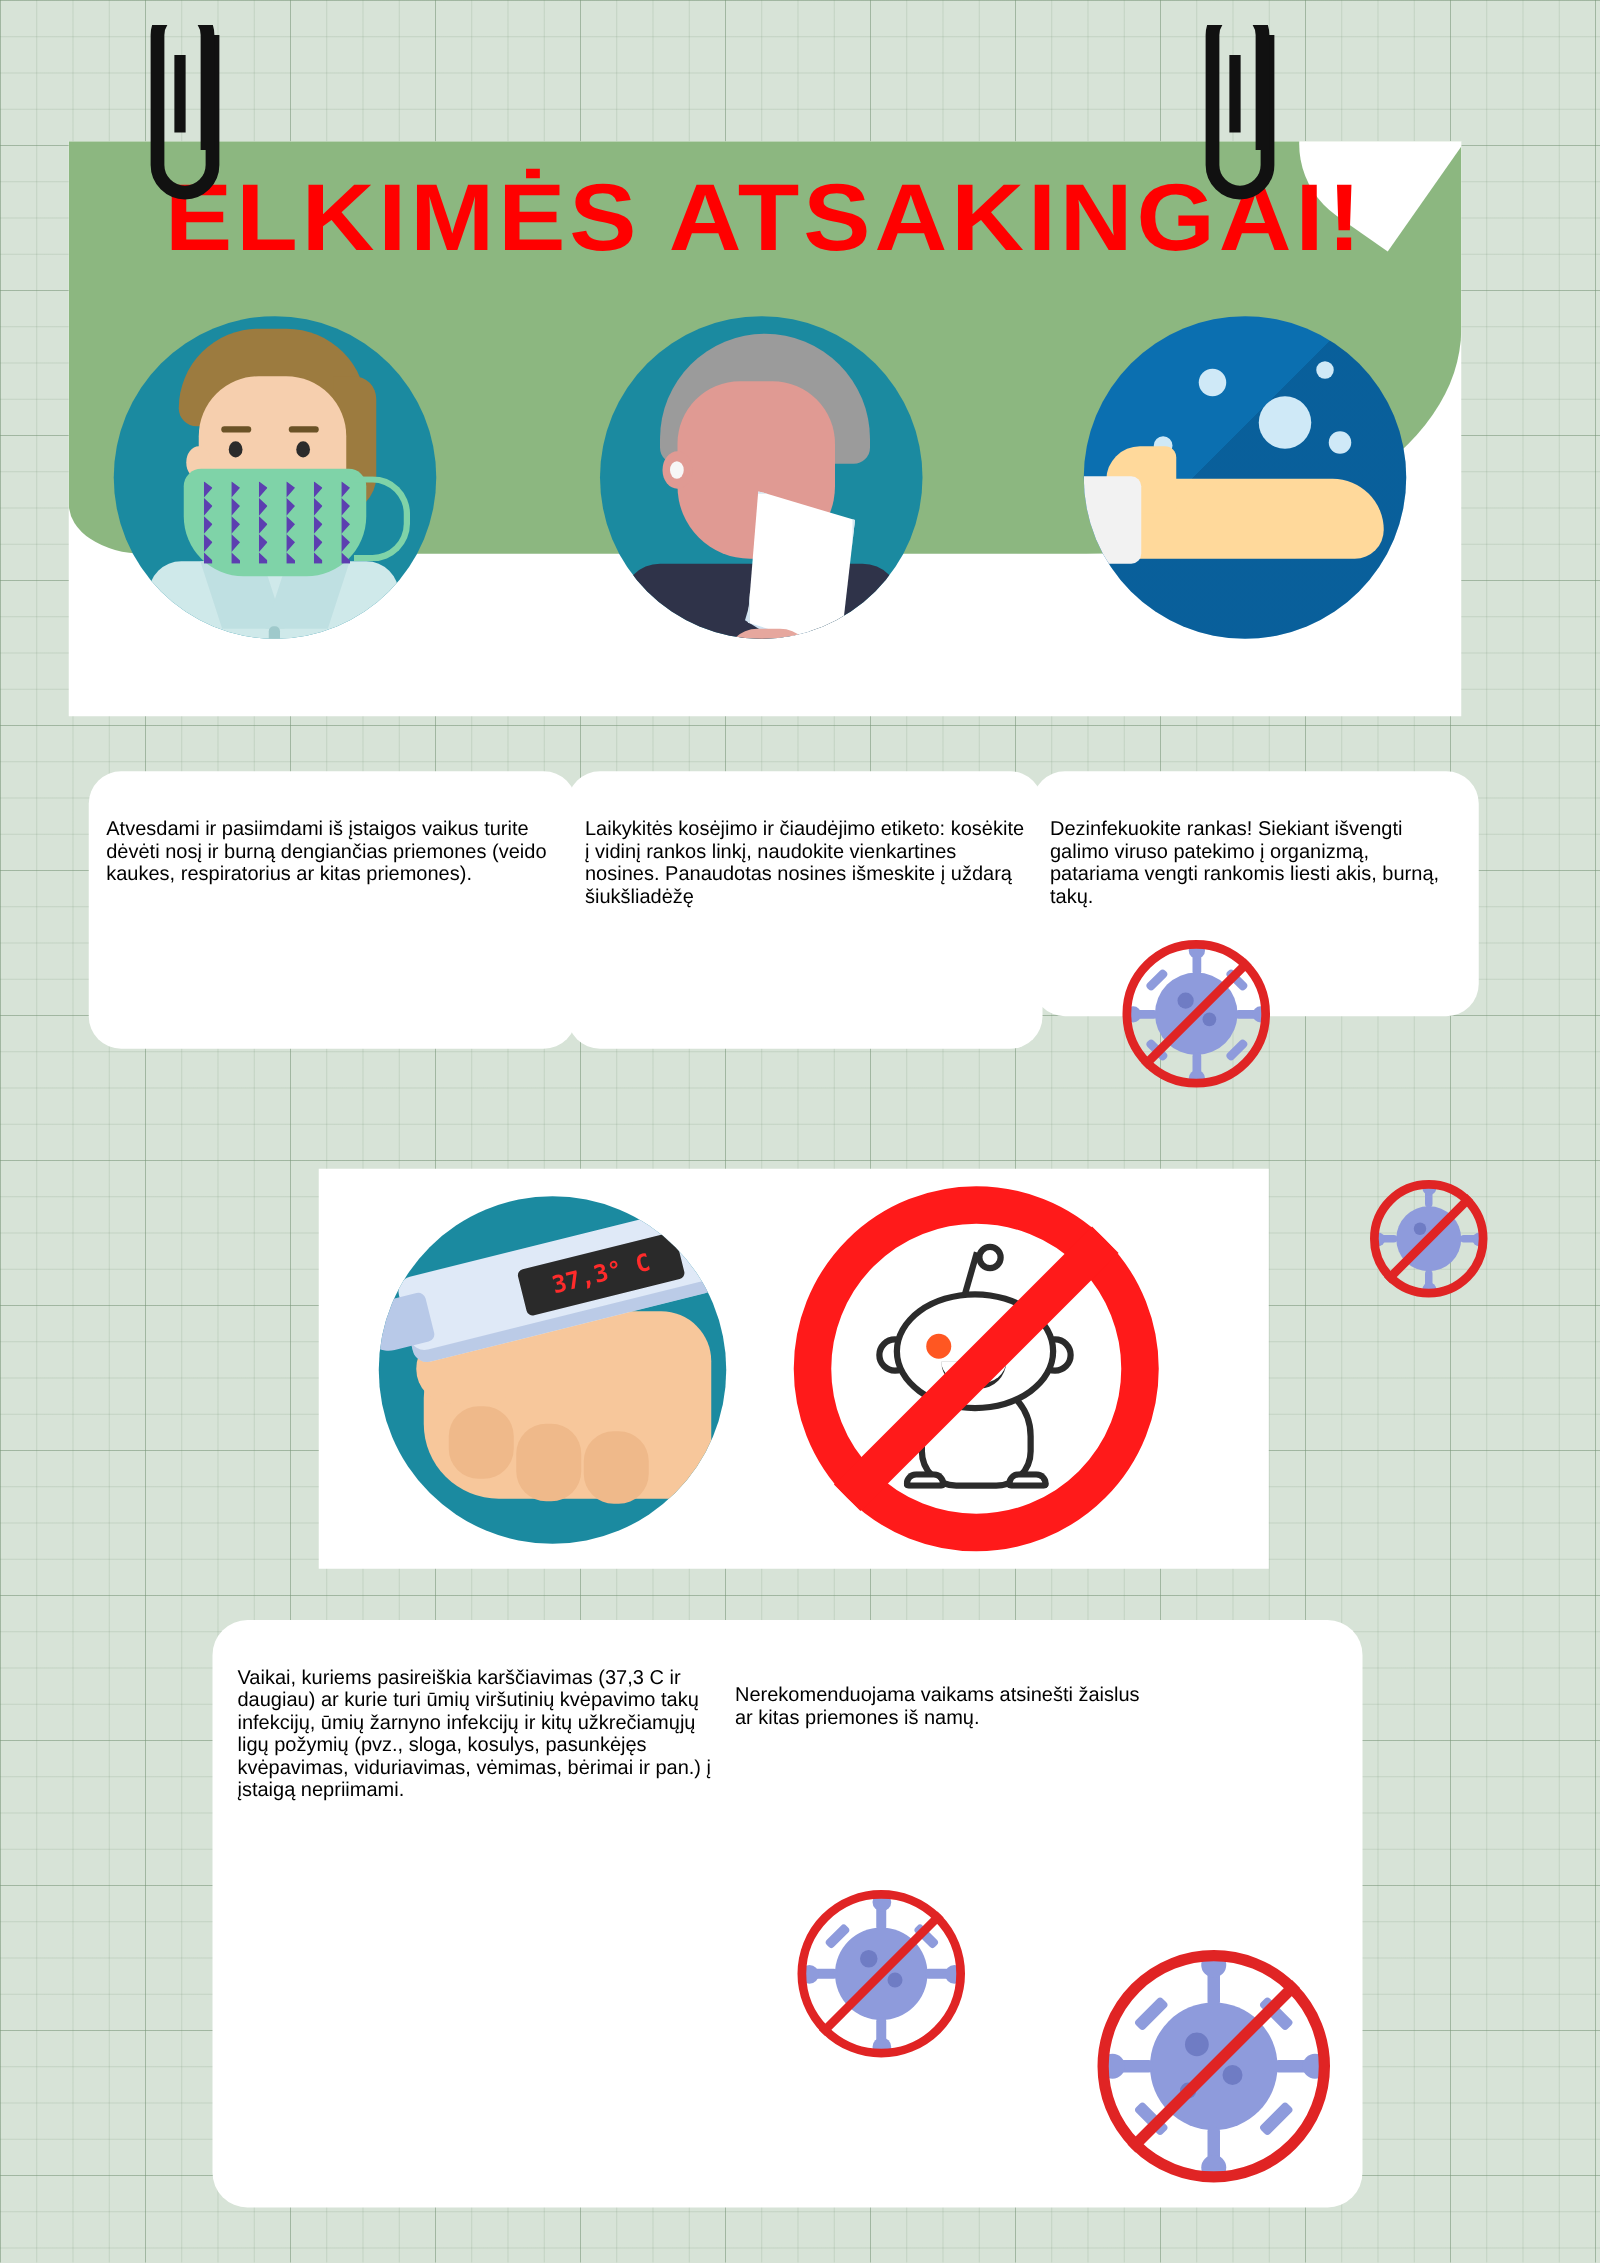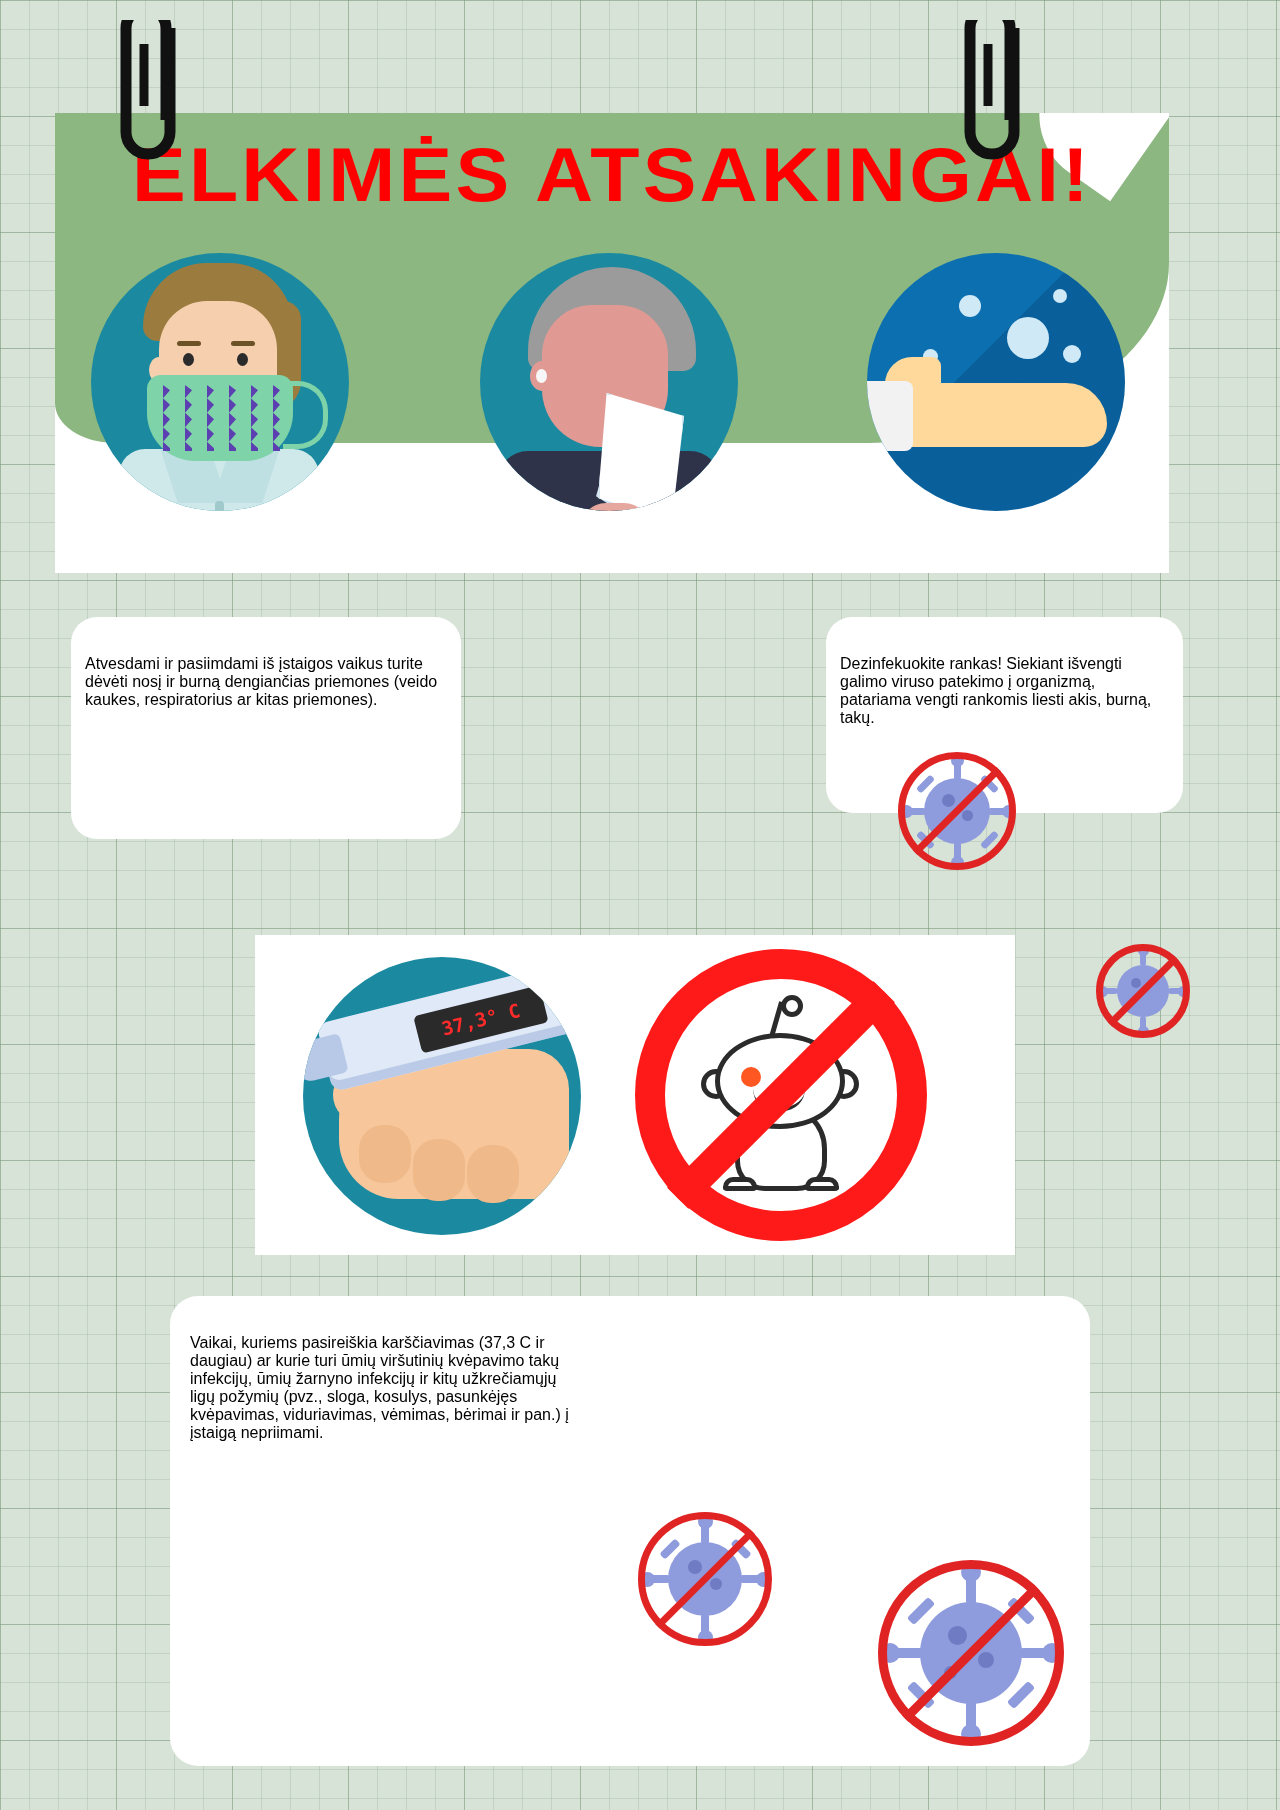--- a/index.html
+++ b/index.html
@@ -211,20 +211,23 @@
       <div class="h-thumb"></div>
       <div class="h-cuff"></div>
     </div>
   </div>
 </div>
 
 <div class="row-cards">
   <div class="rc rc1">
     <p>Atvesdami ir pasiimdami iš įstaigos vaikus turite dėvėti nosį ir burną dengiančias priemones (veido kaukes, respiratorius ar kitas priemones).</p>
   </div>
+  <div class="rc rc2">
+    <p>Laikykitės kosėjimo ir čiaudėjimo etiketo: kosėkite į vidinį rankos linkį, naudokite vienkartines nosines. Panaudotas nosines išmeskite į uždarą šiukšliadėžę</p>
+  </div>
   <div class="rc rc3">
     <p>Dezinfekuokite rankas! Siekiant išvengti galimo viruso patekimo į organizmą, patariama vengti rankomis liesti akis, burną, takų.</p>
   </div>
 </div>
 
 <div class="mid-card">
   <div class="therm-circle">
     <div class="tc-hand"></div>
     <div class="tc-thumb"></div>
     <div class="tc-finger tc-f1"></div>
@@ -253,20 +256,23 @@
         <div class="rd-foot r"></div>
     </div>
     <div class="ban-ring"></div>
     <div class="ban-bar"></div>
   </div>
 </div>
 
 <div class="bot-card">
   <div class="bc-left">
     <p>Vaikai, kuriems pasireiškia karščiavimas (37,3 C ir daugiau) ar kurie turi ūmių viršutinių kvėpavimo takų infekcijų, ūmių žarnyno infekcijų ir kitų užkrečiamųjų ligų požymių (pvz., sloga, kosulys, pasunkėjęs kvėpavimas, viduriavimas, vėmimas, bėrimai ir pan.) į įstaigą nepriimami.</p>
+  </div>
+  <div class="bc-right">
+    <p>Nerekomenduojama vaikams atsinešti žaislus ar kitas priemones iš namų.</p>
   </div>
 </div>
 
 <div class="virus" style="left:898px;top:752px;width:118px;height:118px;">
   <div class="vcore" style="left:26px;top:26px;width:66px;height:66px;"></div>
   <div class="vdot" style="left:44px;top:42px;width:13px;height:13px;"></div>
   <div class="vdot" style="left:64px;top:58px;width:11px;height:11px;"></div>
   <div class="vspike" style="left:56px;top:8px;width:7px;height:20px;"></div>
   <div class="vspike" style="left:56px;top:90px;width:7px;height:20px;"></div>
   <div class="vspike" style="left:8px;top:56px;width:20px;height:7px;"></div>

